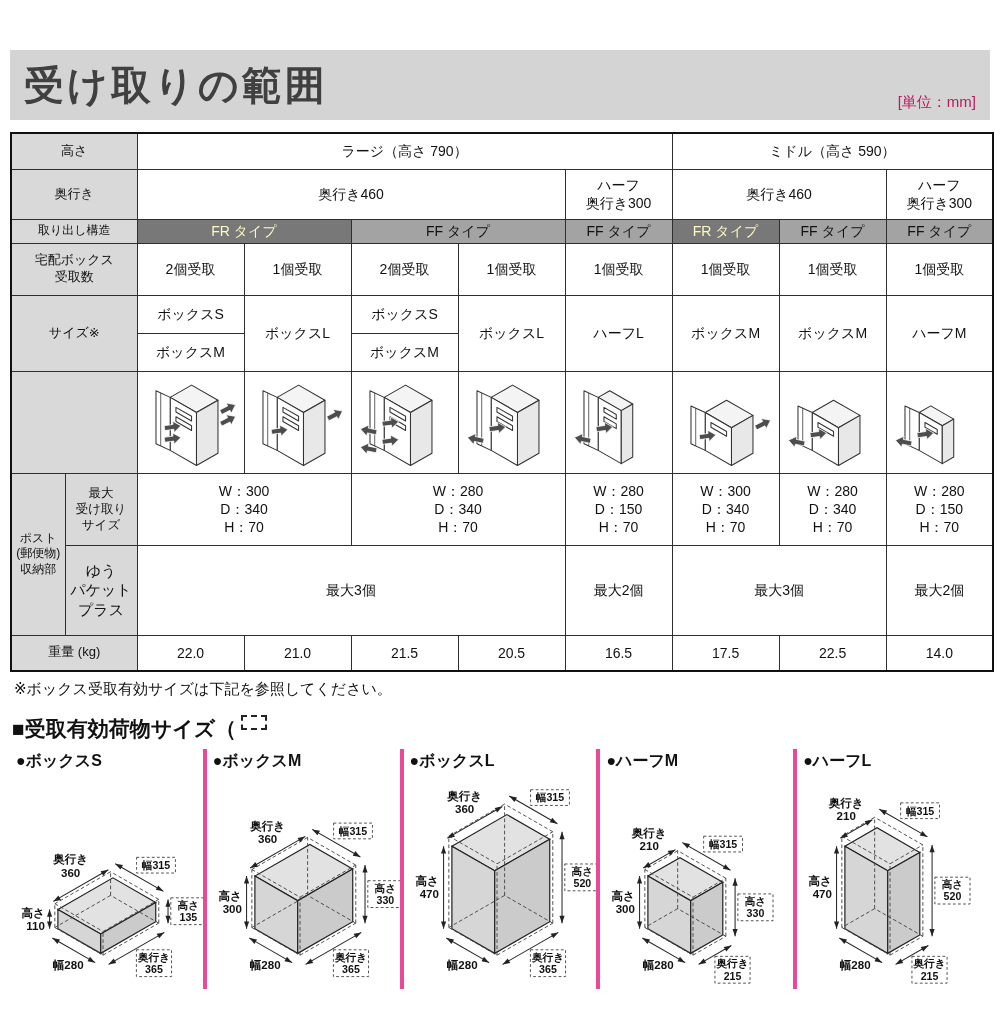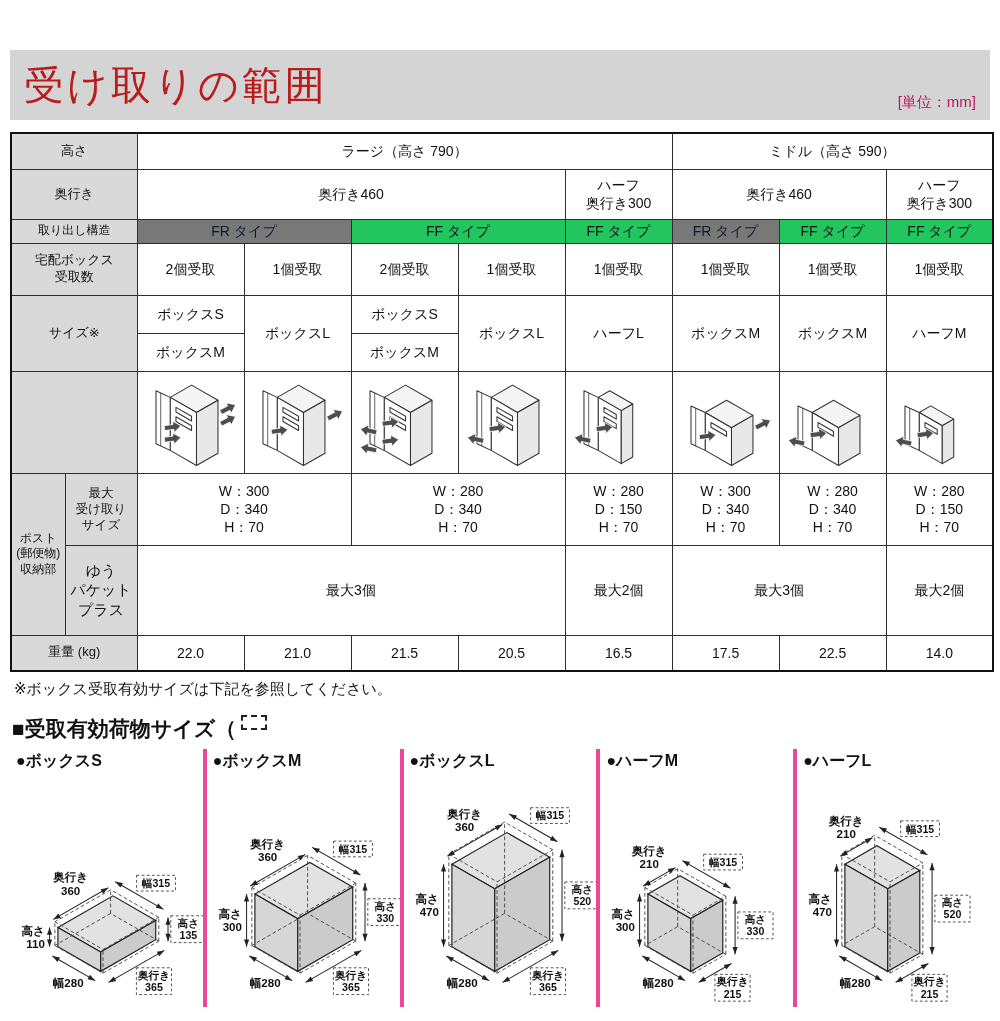--- a/index.html
+++ b/index.html
@@ -1,37 +1,37 @@
 <!DOCTYPE html>
 <html><head>
 <meta charset="utf-8">
 <style>
 *{box-sizing:border-box;margin:0;padding:0}
 html,body{background:#fff}
 body{width:1000px;min-height:1021px;font-family:"Liberation Sans","DejaVu Sans",sans-serif;color:#111}
 .page{padding:50px 10px 10px 10px}
 .titlebar{background:#d4d4d4;height:70px;display:flex;align-items:center;justify-content:space-between;padding:0 14px}
-.titlebar h1{font-size:40px;font-weight:400;letter-spacing:3px;color:#b91c1c}
+.titlebar h1{font-size:40px;font-weight:700;letter-spacing:3px;color:#404040}
 .unit{font-size:15px;align-self:flex-end;padding-bottom:8px;color:#be185d}
 table.spec{border-collapse:collapse;table-layout:fixed;width:982px;margin-top:12px;border:2px solid #111}
 .spec th,.spec td{border:1px solid #2e2e2e;text-align:center;vertical-align:middle;white-space:pre-line;font-weight:normal;font-size:14px;line-height:1.3;padding:2px;background:#fff}
 .spec th.lab{background:#d9d9d9;font-size:13px}
-.spec td.fr{background:#787878;color:#0f172a}
-.spec td.ff{background:#22c55e;color:#111}
+.spec td.fr{background:#787878;color:#fef9c3}
+.spec td.ff{background:#a3a3a3;color:#111}
 tr.r1{height:36px}tr.r2{height:50px}tr.r3{height:24px}tr.r4{height:52px}
 tr.r5{height:38px}tr.r6{height:102px}tr.r7{height:72px}tr.r8{height:90px}tr.r9{height:36px}
 td.imgcell{padding:2px 0}
 td.imgcell svg{display:block;margin:0 auto}
 .footnote{font-size:15px;margin:8px 4px 0}
 .section-title{font-size:21px;font-weight:bold;margin:16px 2px 6px;display:flex;}
 .dashed-icon{display:inline-block;width:26px;height:15px;border:2px dashed #222;margin:0 5px}
 .panels{display:flex;align-items:stretch}
 .panel{flex:1;border-left:4px solid #ec4899;padding:2px 0 0 6px}
 .panel:first-child{border-left:none}
-.ptitle{font-size:16px;font-weight:bold;margin-bottom:20px}
+.ptitle{font-size:16px;font-weight:bold;margin-bottom:2px}
 .panel svg{display:block;width:100%;height:auto}
 </style>
 </head>
 <body>
 
 <div class="page">
 
   <header class="titlebar">
     <h1>受け取りの範囲</h1>
     <span class="unit">[単位：mm]</span>

